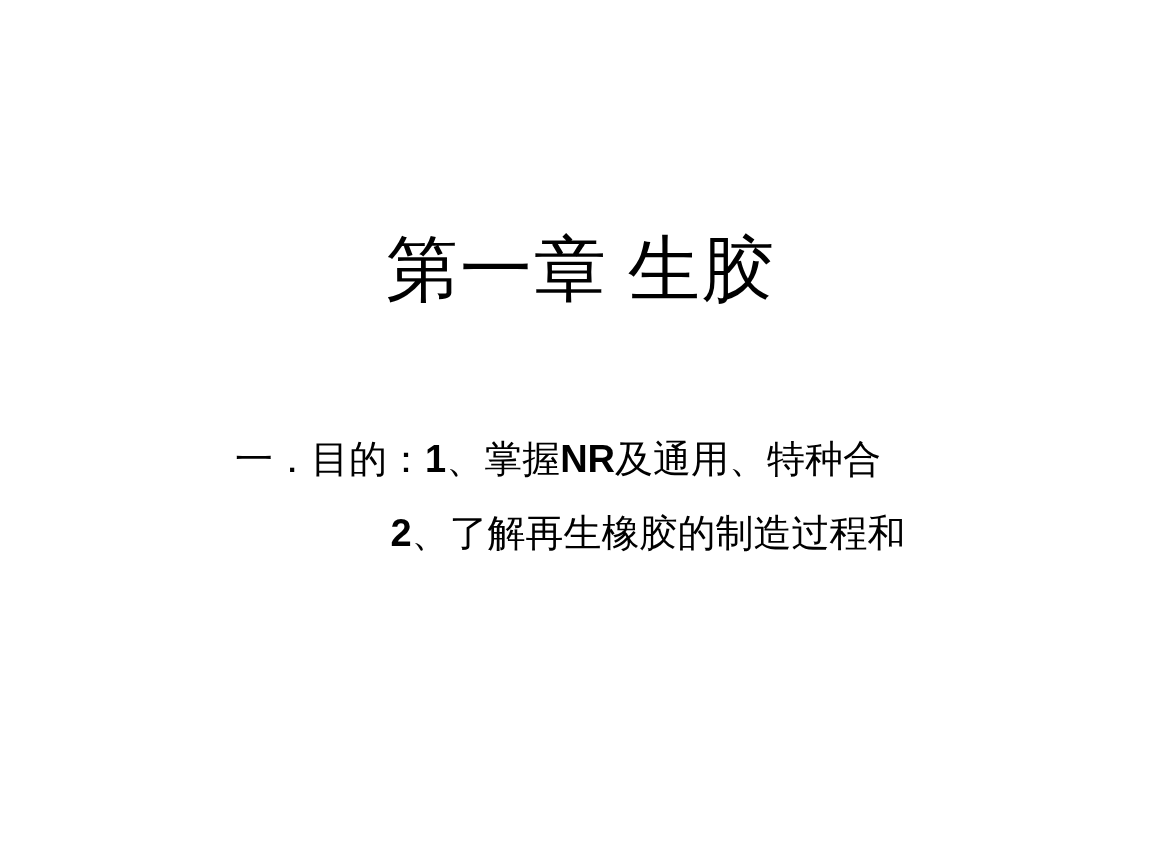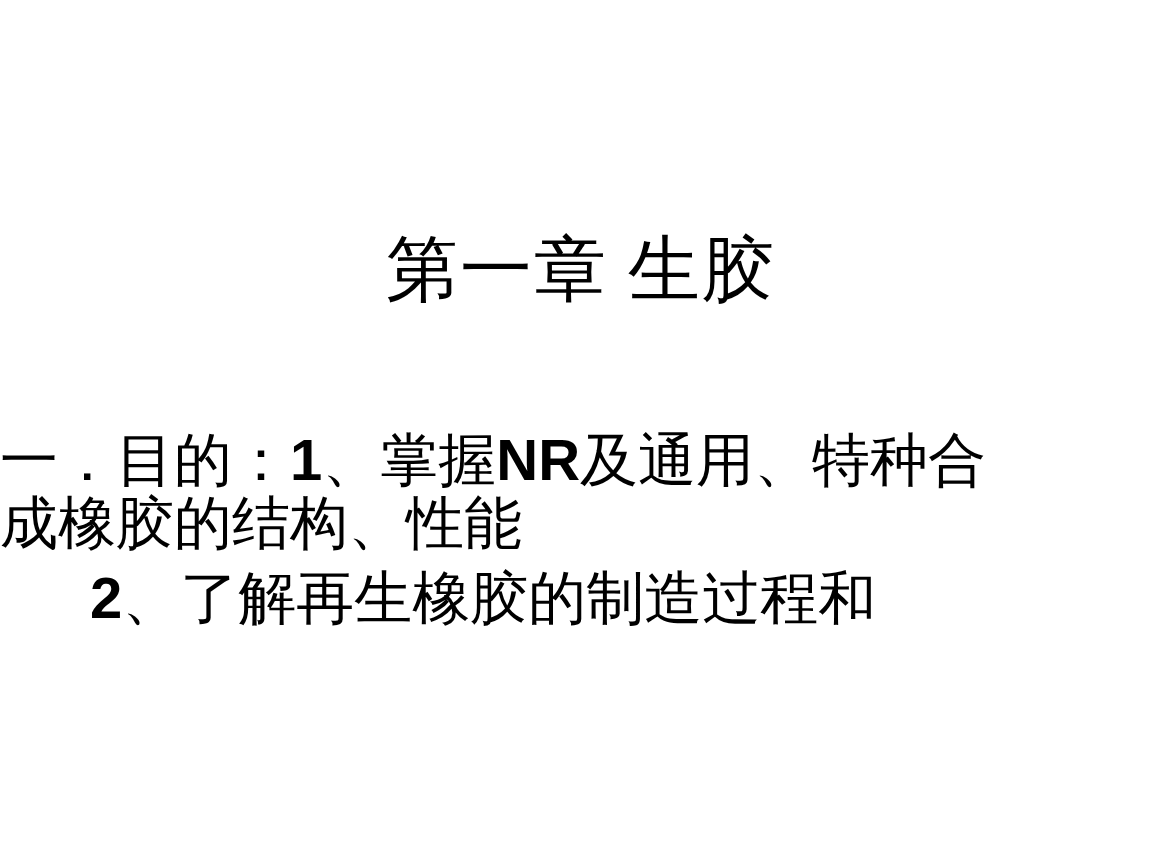--- a/index.html
+++ b/index.html
@@ -26,22 +26,22 @@
     line-height: 76px;
     font-weight: 400;
     letter-spacing: 2px;
     white-space: pre;
   }
   .body-block {
     position: absolute;
     top: 428px;
     left: 0;
     width: 1116px;
-    text-align: left;
-    font-size: 58px;
+    text-align: center;
+    font-size: 38px;
     line-height: 63px;
   }
   .line {
     white-space: pre;
   }
   .line-3 {
     position: relative;
     left: 90px;
     margin-top: 11px;
   }
@@ -54,19 +54,18 @@
 <body>
 
 <div class="slide">
 
   <div class="title">第一章 生胶</div>
 
   <div class="body-block">
 
     <div class="line line-1"><span>一．目的：</span><span class="num">1</span><span>、掌握</span><span class="num">NR</span><span>及通用、特种合</span></div>
 
-    <div class="line line-2">成橡胶的结构、性能</div>
 
     <div class="line line-3"><span class="num">2</span><span>、了解再生橡胶的制造过程和</span></div>
 
 
   </div>
 </div>
 
 </body></html>

